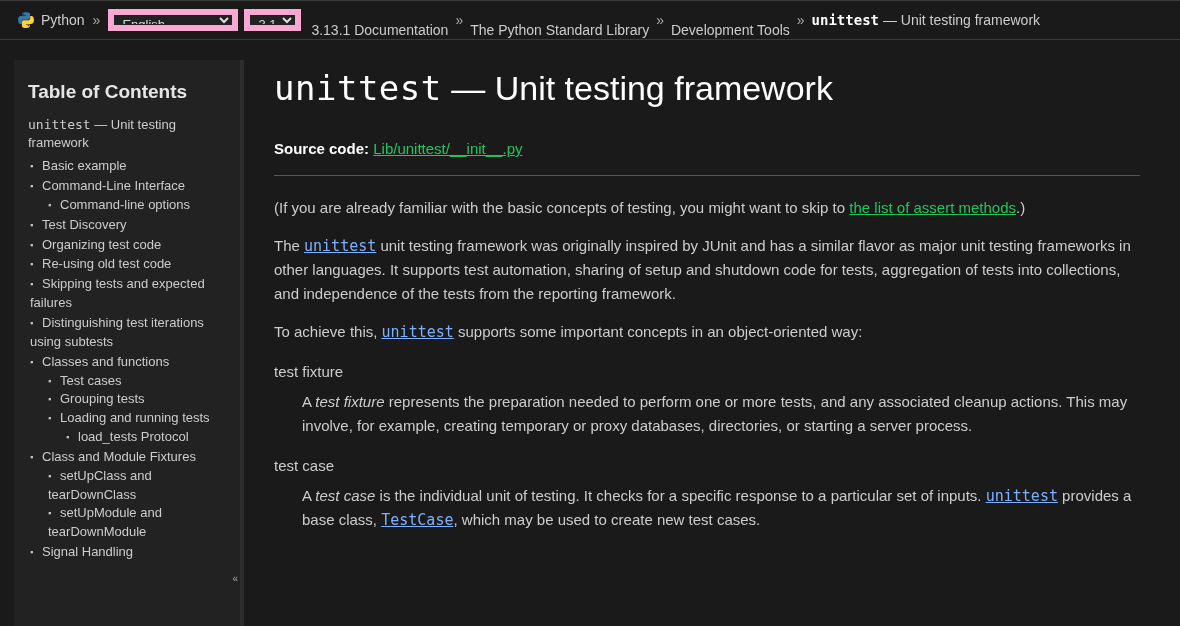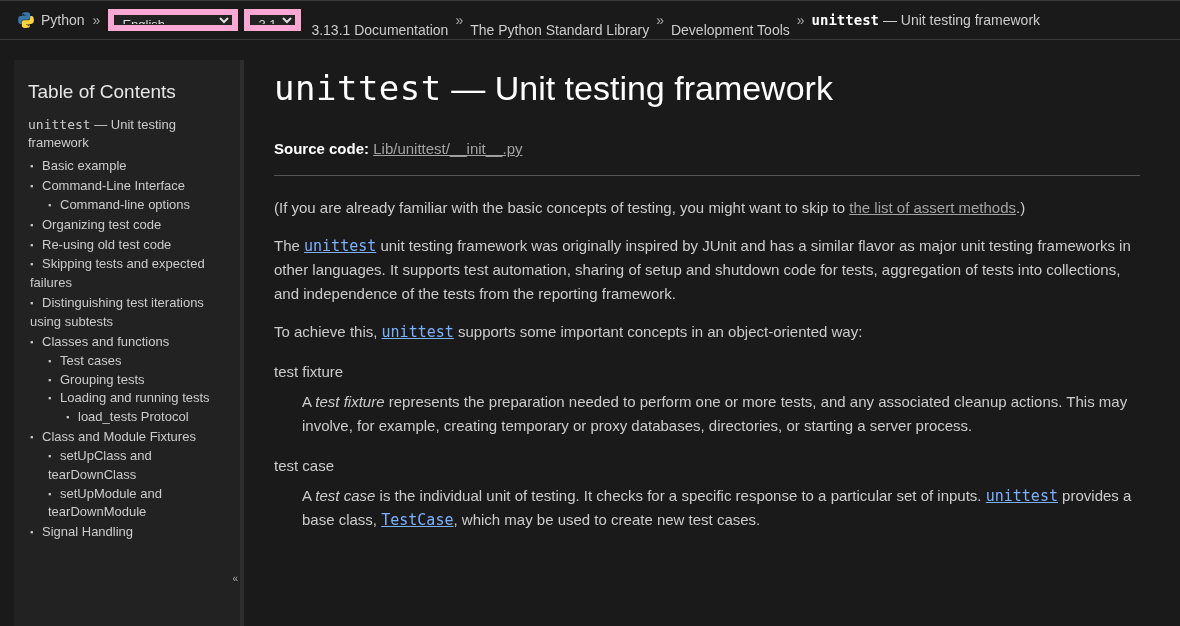--- a/index.html
+++ b/index.html
@@ -5,21 +5,21 @@
   * { box-sizing: border-box; margin: 0; padding: 0; }
   body {
     background: #1a1a1a;
     color: #cccccc;
     font-family: "Segoe UI", Arial, sans-serif;
     font-size: 14px;
     width: 1180px;
     height: 626px;
     overflow: hidden;
   }
-  a { color: #a3a3a3; cursor: pointer; }
+  a { color: #22c55e; cursor: pointer; }
 
   
   .topbar {
     display: flex;
     align-items: center;
     height: 40px;
     padding: 0 17px;
     border-top: 1px solid #3a3a3a;
     border-bottom: 1px solid #3a3a3a;
     background: #1a1a1a;
@@ -54,21 +54,21 @@
     padding: 18px 14px 18px 14px;
     margin: 20px 0 0 14px;
     overflow-y: auto;
     position: relative;
     font-size: 13px;
     line-height: 1.45;
     border-right: 4px solid #2d2d2d;
   }
   .sidebar h2 {
     font-size: 19px;
-    font-weight: 400;
+    font-weight: 700;
     color: #e6e6e6;
     margin-bottom: 10px;
   }
   .sidebar a { color: #cccccc; text-decoration: none; }
   .sidebar .module { font-family: "Consolas", monospace; }
   .sidebar ul { list-style: none; padding-left: 0; }
   .sidebar ul.lvl1 { margin-left: 2px; }
   .sidebar ul.lvl1 > li { margin: 1px 0; }
   .sidebar ul.lvl1 > li::before {
     content: "▪"; font-size: 9px; color: #cccccc;
@@ -185,20 +185,21 @@
       <a href="#"><span class="module">unittest</span><span> — Unit testing framework</span></a>
     </div>
 
     <ul class="lvl1">
       <li><a href="#">Basic example</a></li>
       <li><a href="#">Command-Line Interface</a>
         <ul class="lvl2">
           <li><a href="#">Command-line options</a></li>
         </ul>
       </li>
+      <li><a href="#">Test Discovery</a></li>
       <li><a href="#">Organizing test code</a></li>
       <li><a href="#">Re-using old test code</a></li>
       <li><a href="#">Skipping tests and expected failures</a></li>
       <li><a href="#">Distinguishing test iterations using subtests</a></li>
       <li><a href="#">Classes and functions</a>
         <ul class="lvl2">
           <li><a href="#">Test cases</a></li>
           <li><a href="#">Grouping tests</a></li>
           <li><a href="#">Loading and running tests</a>
             <ul class="lvl3">

